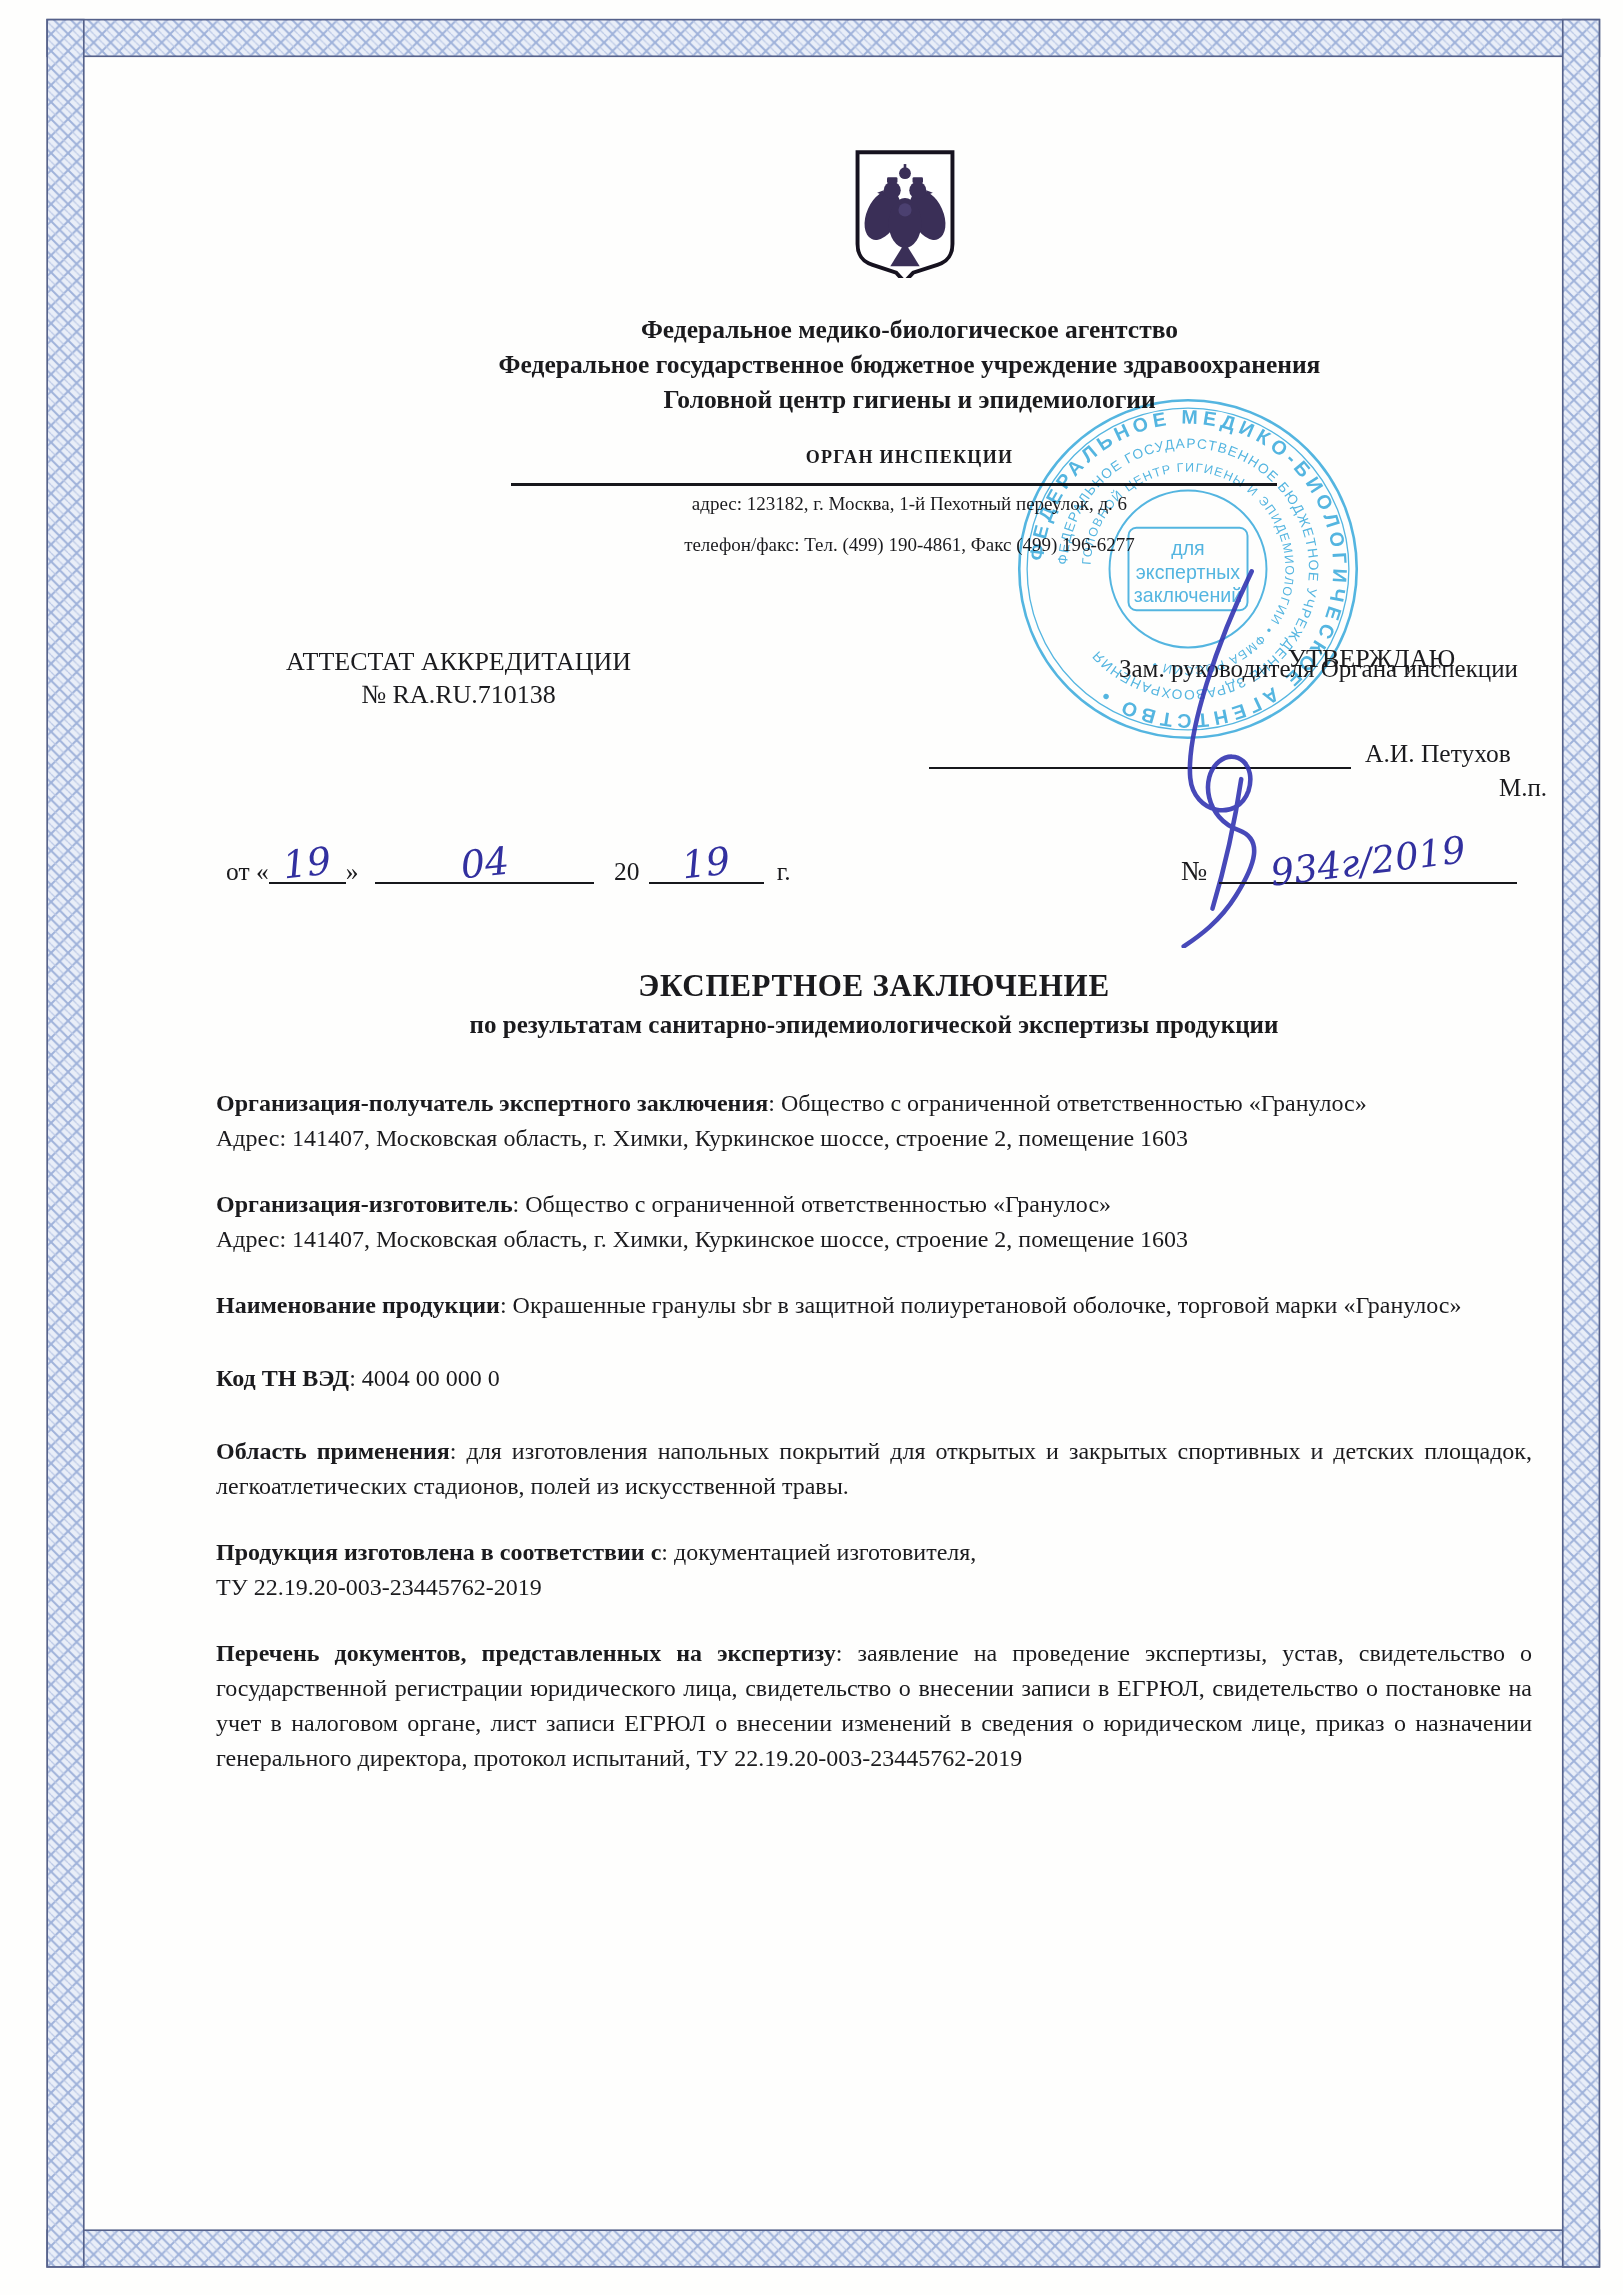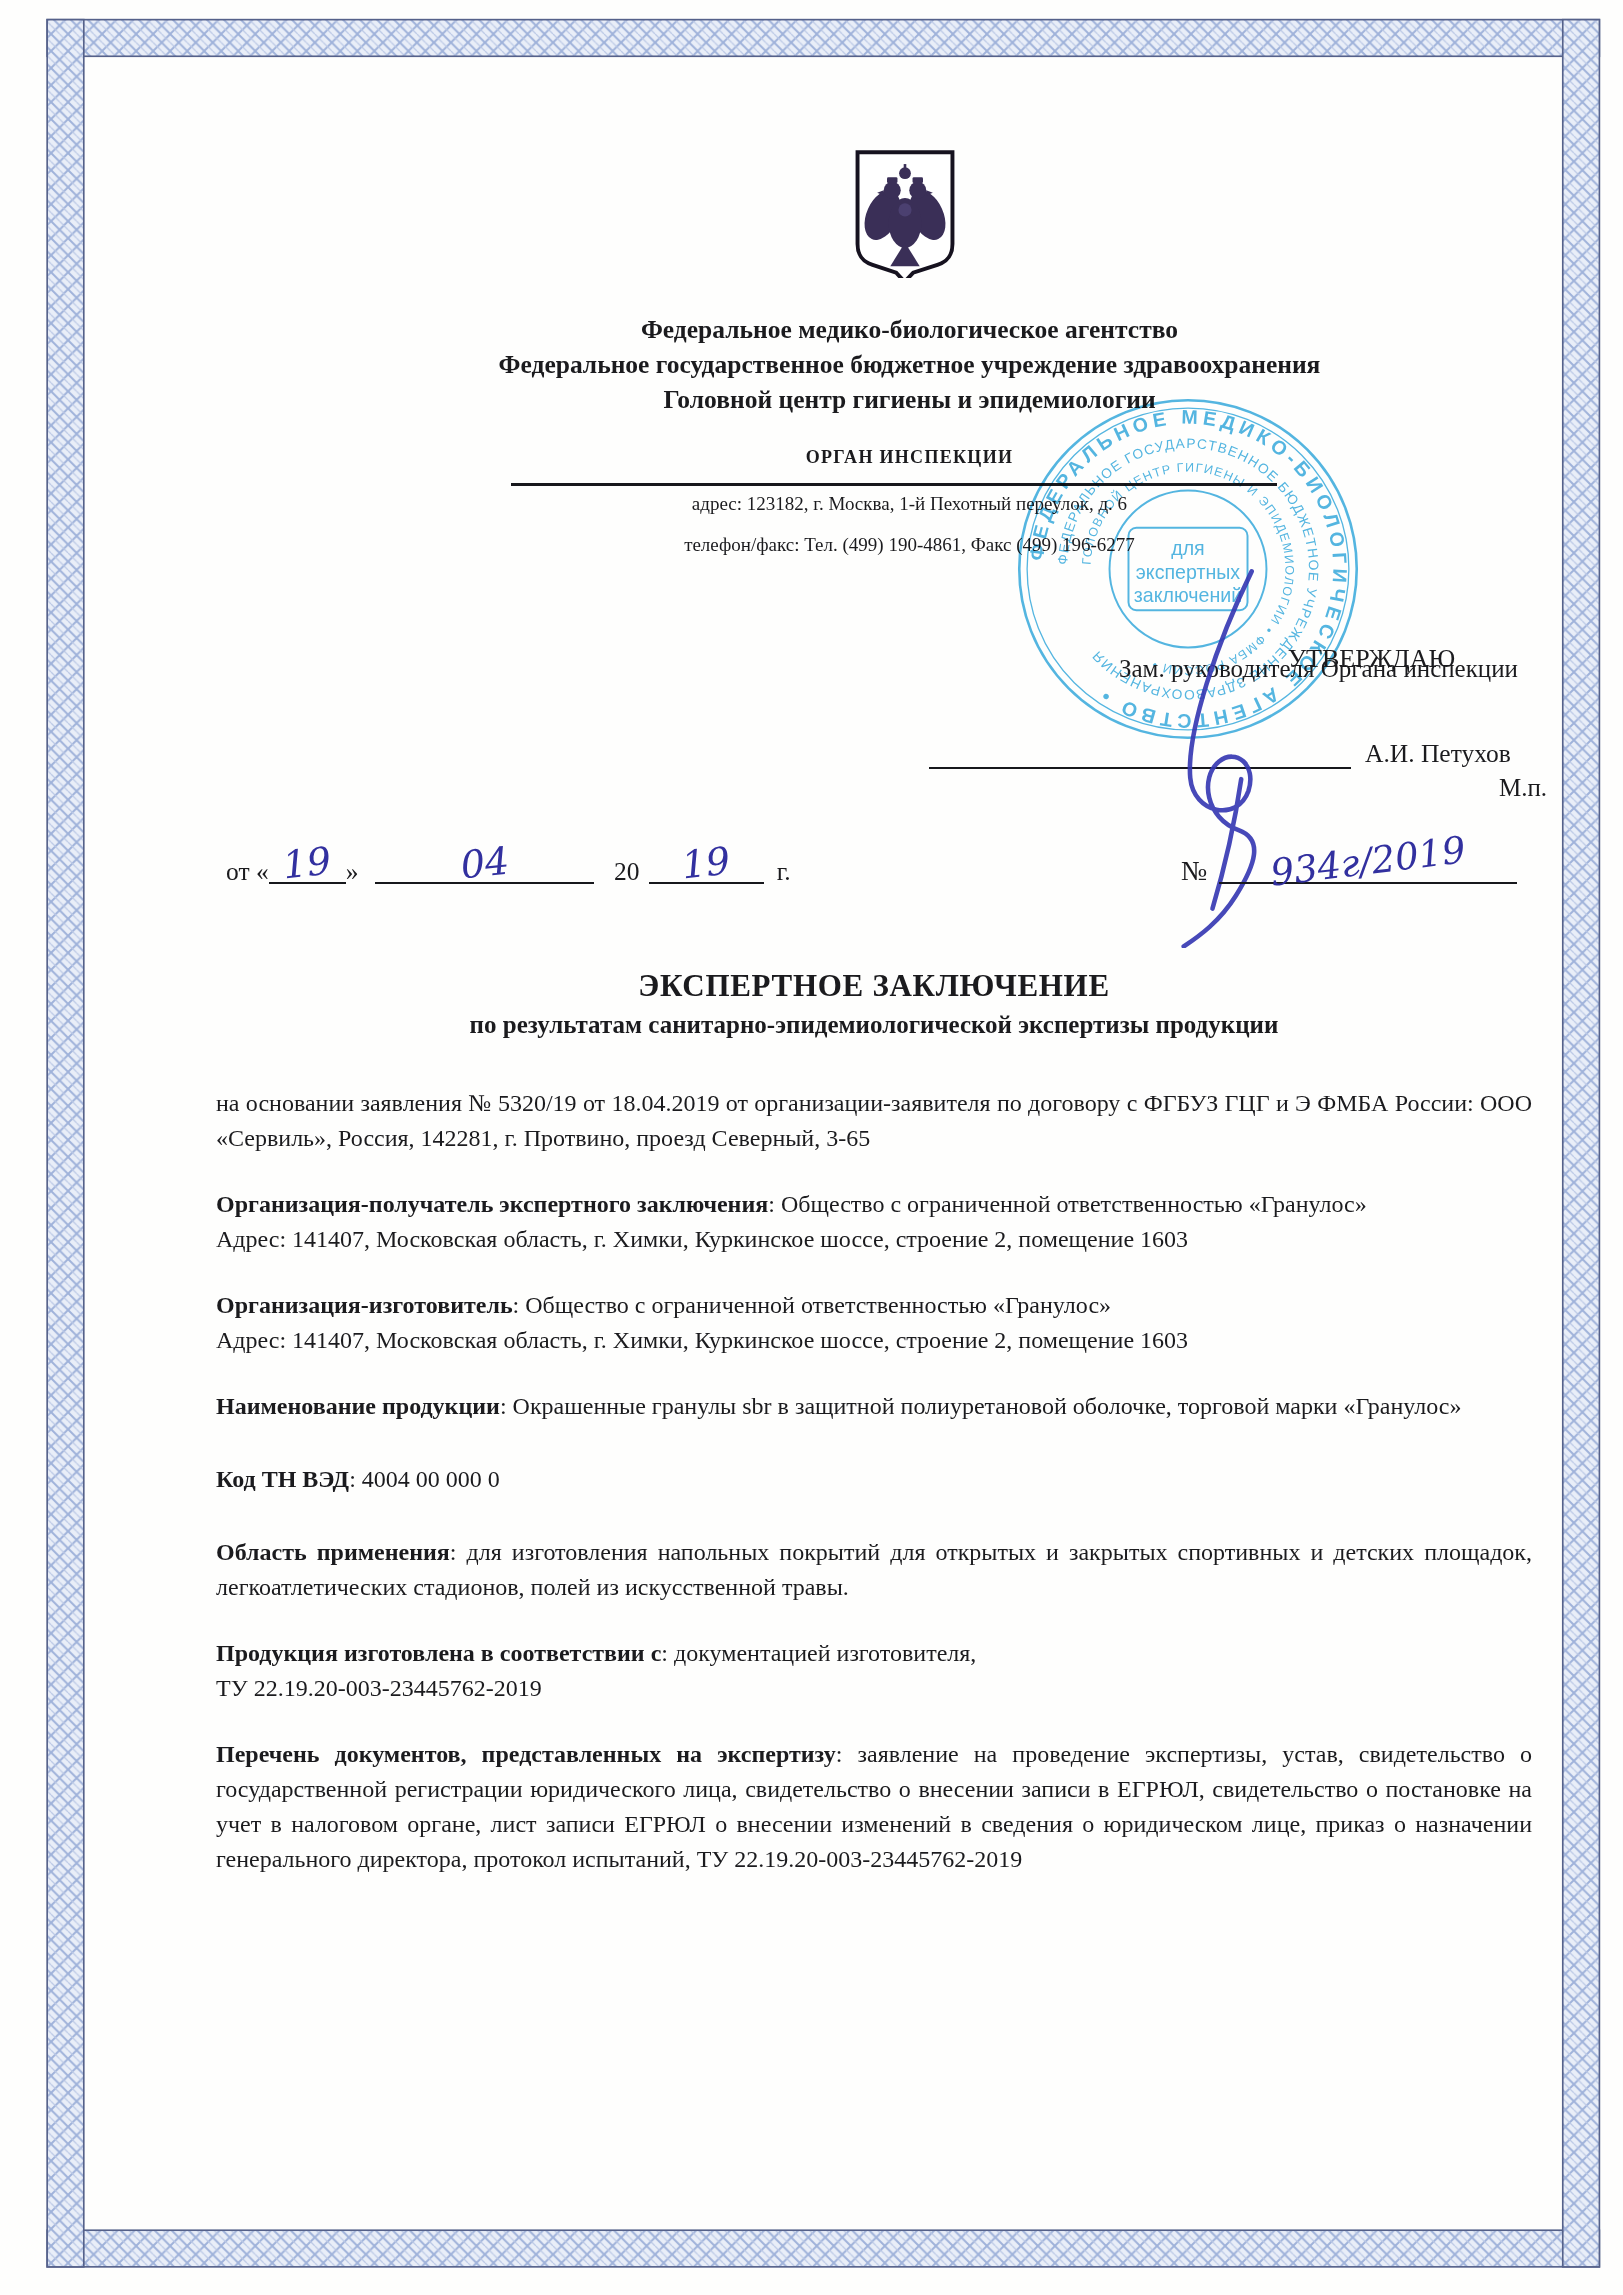--- a/index.html
+++ b/index.html
@@ -142,20 +142,24 @@
         <textPath href="#ringPath3" startOffset="6">ГОЛОВНОЙ ЦЕНТР ГИГИЕНЫ И ЭПИДЕМИОЛОГИИ • ФМБА РОССИИ •</textPath>
       </text>
       <g text-anchor="middle" font-size="30">
         <text x="263" y="242">для</text>
         <text x="263" y="278">экспертных</text>
         <text x="263" y="314">заключений</text>
       </g>
     </g>
   </svg>
 
+  <div class="abs accr" style="top:625px;">
+    <div>АТТЕСТАТ АККРЕДИТАЦИИ</div>
+    <div>№ RA.RU.710138</div>
+  </div>
 
   <div class="abs approve-title">УТВЕРЖДАЮ</div>
   <div class="abs approve-pos">Зам. руководителя Органа инспекции</div>
   <div class="abs sig-line"></div>
   <div class="abs approve-name">А.И. Петухов</div>
   <div class="abs seal-mark">М.п.</div>
 
   <svg class="sign-svg" width="281" height="386" viewBox="0 0 430 590">
     <g stroke="#3436b2" stroke-width="7" fill="none" stroke-linecap="round">
       <path d="M252,14 C200,120 152,260 158,330 C163,385 230,398 247,350 C260,310 228,284 202,305 C172,330 182,392 232,410 C270,424 258,462 228,510 C203,550 172,572 148,588"></path>
@@ -172,21 +176,20 @@
   </div>
 
   <div class="abs title-col" style="top:991px;">
     <span class="doc-subtitle">по результатам санитарно-эпидемиологической экспертизы продукции</span>
   </div>
   <div class="abs title-col" style="top:948px;">
     <span class="doc-title">ЭКСПЕРТНОЕ ЗАКЛЮЧЕНИЕ</span>
   </div>
 
   <div class="abs body-col">
-    <p class="mb-lg">на основании заявления № 5320/19 от 18.04.2019 от организации-заявителя по договору с ФГБУЗ ГЦГ и Э ФМБА России: ООО «Сервиль», Россия, 142281, г. Протвино, проезд Северный, 3-65</p>
 
     <p><b>Организация-получатель экспертного заключения</b><span>: Общество с ограниченной ответственностью «Гранулос»</span></p>
     <p class="mb-lg nb">Адрес: 141407, Московская область, г. Химки, Куркинское шоссе, строение 2, помещение 1603</p>
 
     <p><b>Организация-изготовитель</b><span>: Общество с ограниченной ответственностью «Гранулос»</span></p>
     <p class="mb-lg nb">Адрес: 141407, Московская область, г. Химки, Куркинское шоссе, строение 2, помещение 1603</p>
 
     <p class="mb-xl"><b>Наименование продукции</b><span>: Окрашенные гранулы sbr в защитной полиуретановой оболочке, торговой марки «Гранулос»</span></p>
 
     <p class="mb-xl nb"><b>Код ТН ВЭД</b><span>: 4004 00 000 0</span></p>

